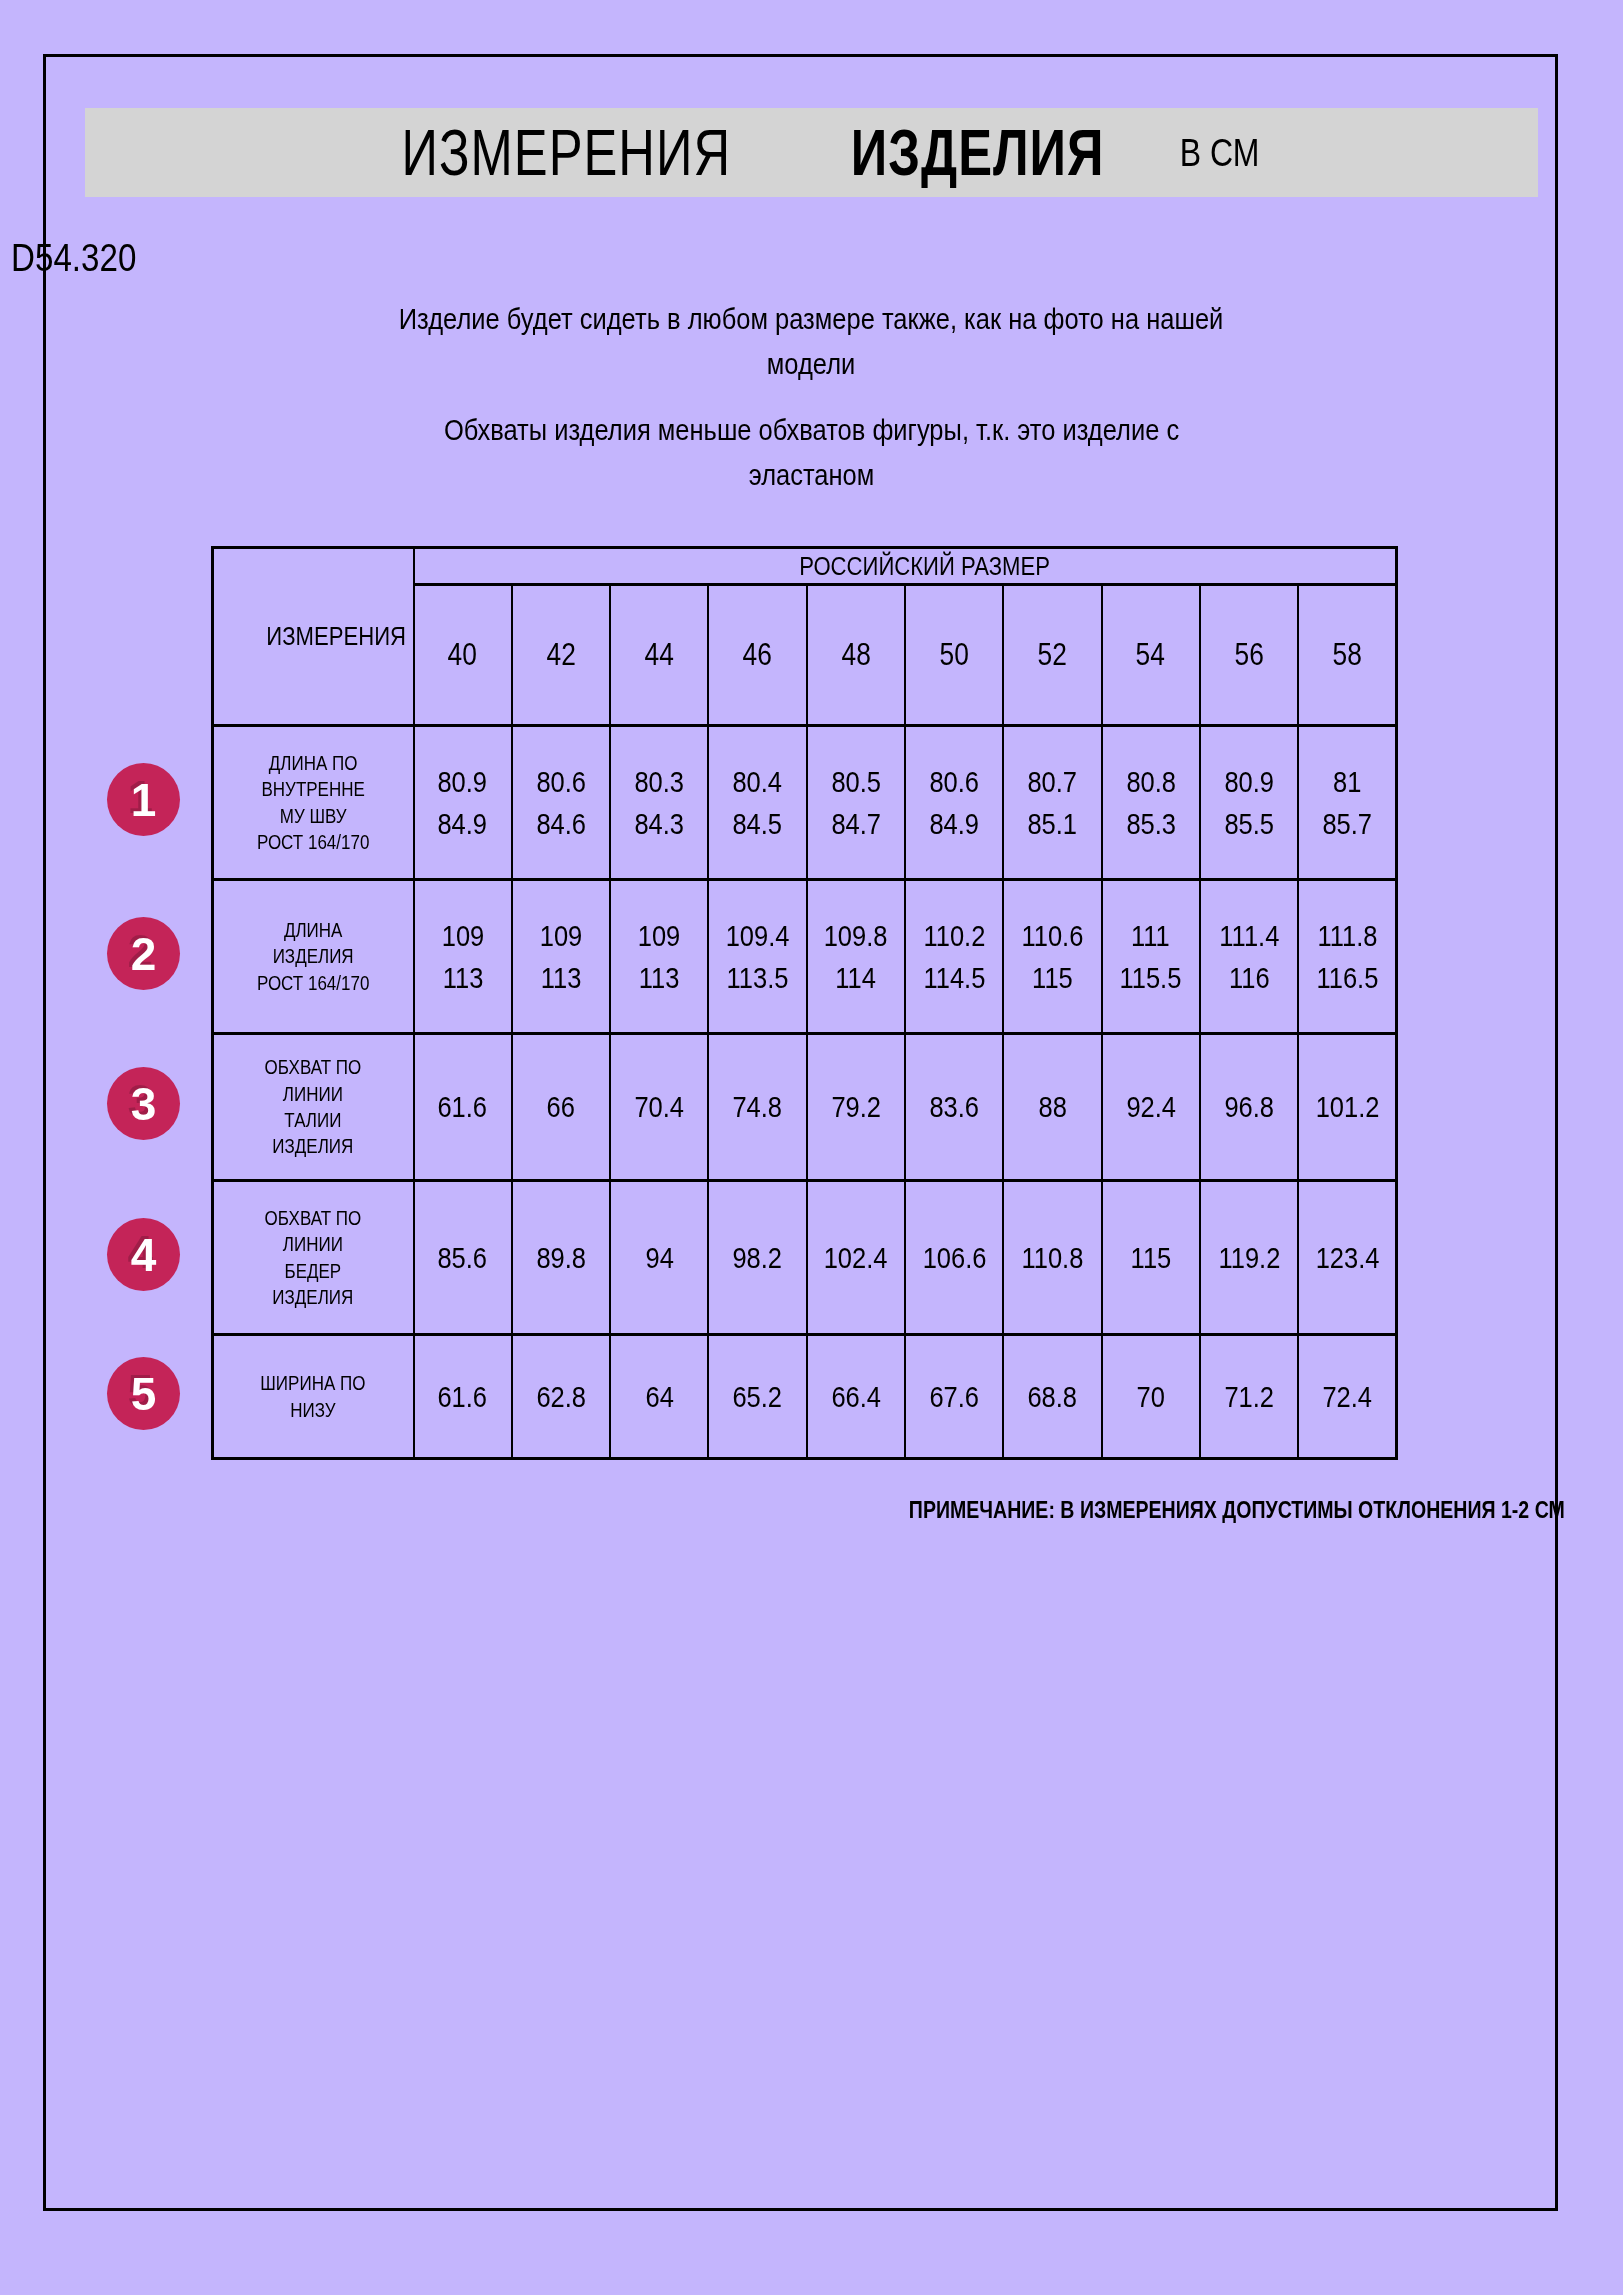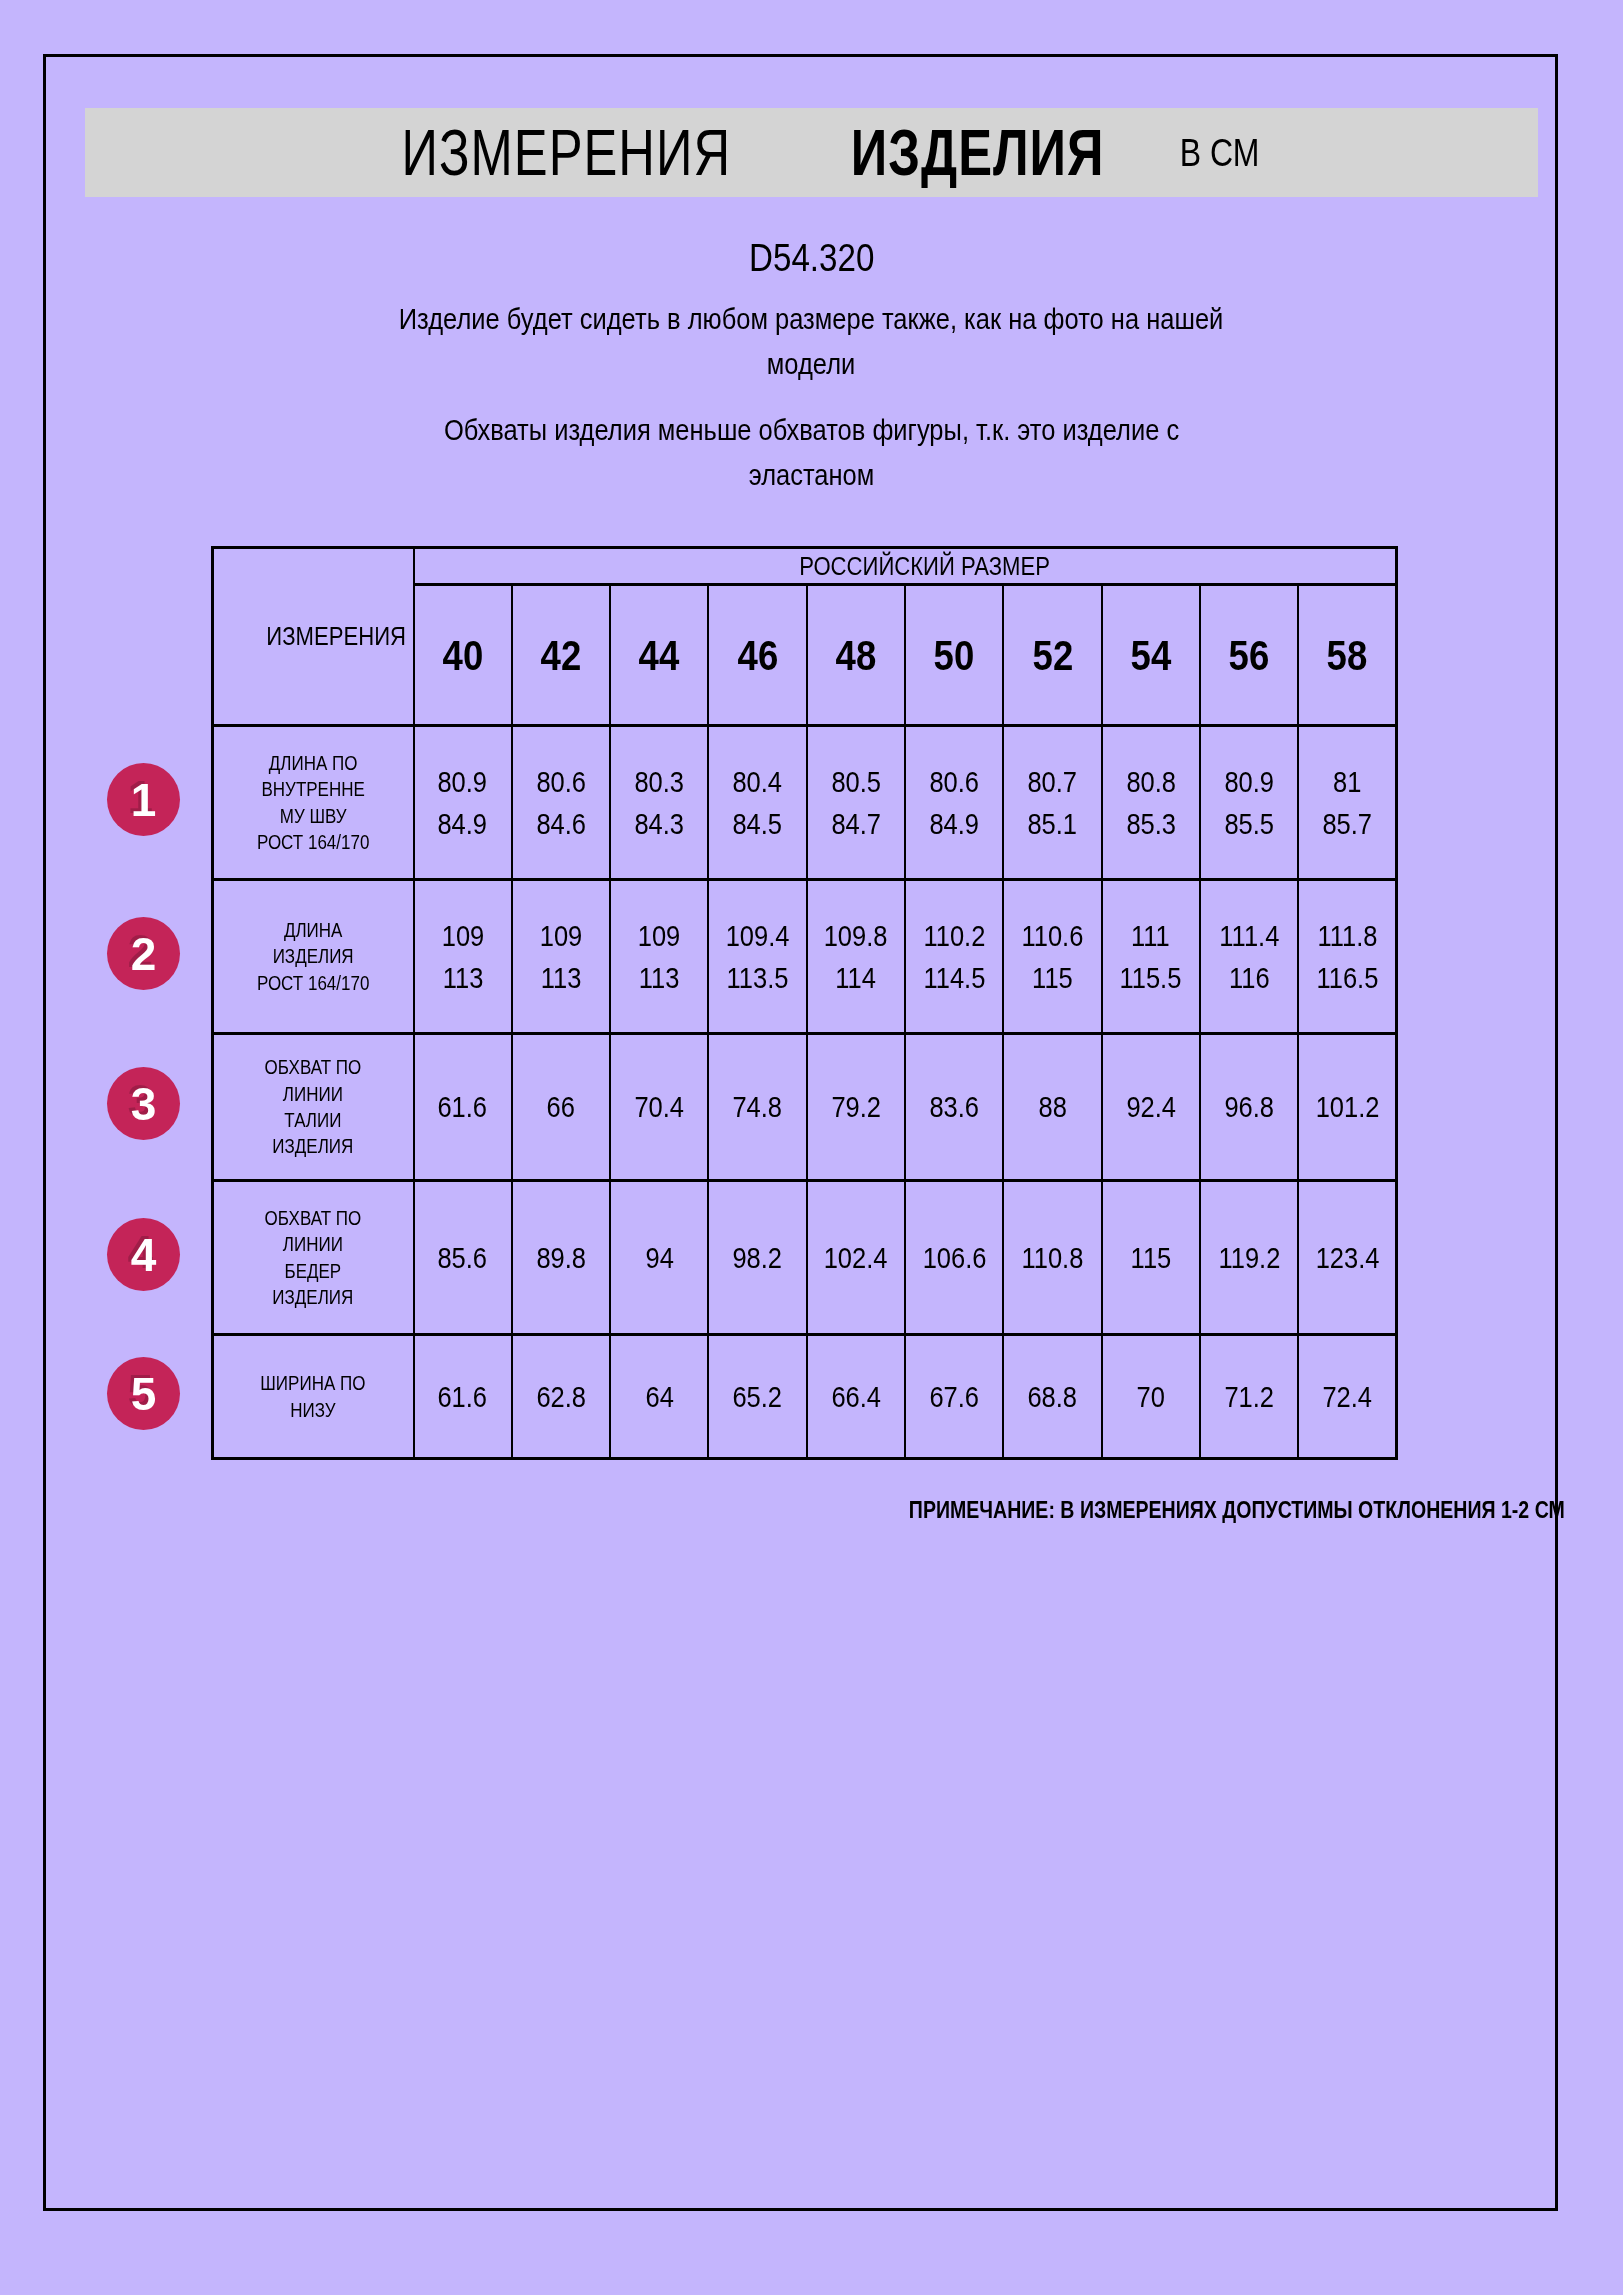--- a/index.html
+++ b/index.html
@@ -14,39 +14,39 @@
   .cond { display:inline-block; transform:scaleX(0.85); transform-origin:50% 50%; white-space:pre-line; }
 
   .banner {
     position:absolute; left:85px; top:108px; width:1453px; height:89px;
     background:#d4d4d4; display:flex; align-items:center; justify-content:center;
   }
   .t1 { font-size:65px; letter-spacing:1.3px; transform:scaleX(0.78); }
   .t2 { font-size:65px; font-weight:bold; letter-spacing:1.3px; margin-left:38px; transform:scaleX(0.78); }
   .t3 { font-size:39px; margin-left:31px; transform:scaleX(0.82); }
 
-  .code { position:absolute; top:236px; left:0; width:100%; text-align:center; font-size:39px; }
+  .code { position:absolute; top:236px; left:0; width:100%; text-align:left; font-size:39px; }
   .para { position:absolute; left:0; width:100%; text-align:center; font-size:30px; line-height:1.5; }
   .p1 { top:296px; }
   .p2 { top:407px; }
 
   .meas-table {
     position:absolute; left:211px; top:546px; width:1187px;
     border-collapse:collapse; table-layout:fixed; border:3.9px solid #000;
   }
   .meas-table th, .meas-table td {
     border:2px solid #000; border-top-width:3.3px; border-bottom-width:3.3px;
     padding:0; text-align:center; vertical-align:middle; font-weight:normal;
   }
   col.c0 { width:201px; }
   tr.group-h { height:37px; }
   tr.group-h th { border-bottom-width:3.9px; font-size:26px;padding-left:40px; }
   th.corner { font-size:26px; }
   tr.sizes-h { height:141px; }
-  tr.sizes-h th { font-size:43px; font-weight:bold; }
+  tr.sizes-h th { font-size:31px; font-weight:normal; }
   td.label { font-size:20px; line-height:1.32; }
   td.val   { font-size:30px; line-height:1.4; }
   tr.r1 { height:154px; } tr.r2 { height:154px;text-decoration:underline; } tr.r3 { height:147px; }
   tr.r4 { height:154px; } tr.r5 { height:124px; }
 
   .circle {
     position:absolute; left:107px; width:73px; height:73px; border-radius:50%;
     background:#c42458; color:#fff; display:flex; align-items:center; justify-content:center;
     font-size:46px; font-weight:bold; text-shadow:-3.3px -2.6px 0 rgba(0,0,0,0.18);
   }

